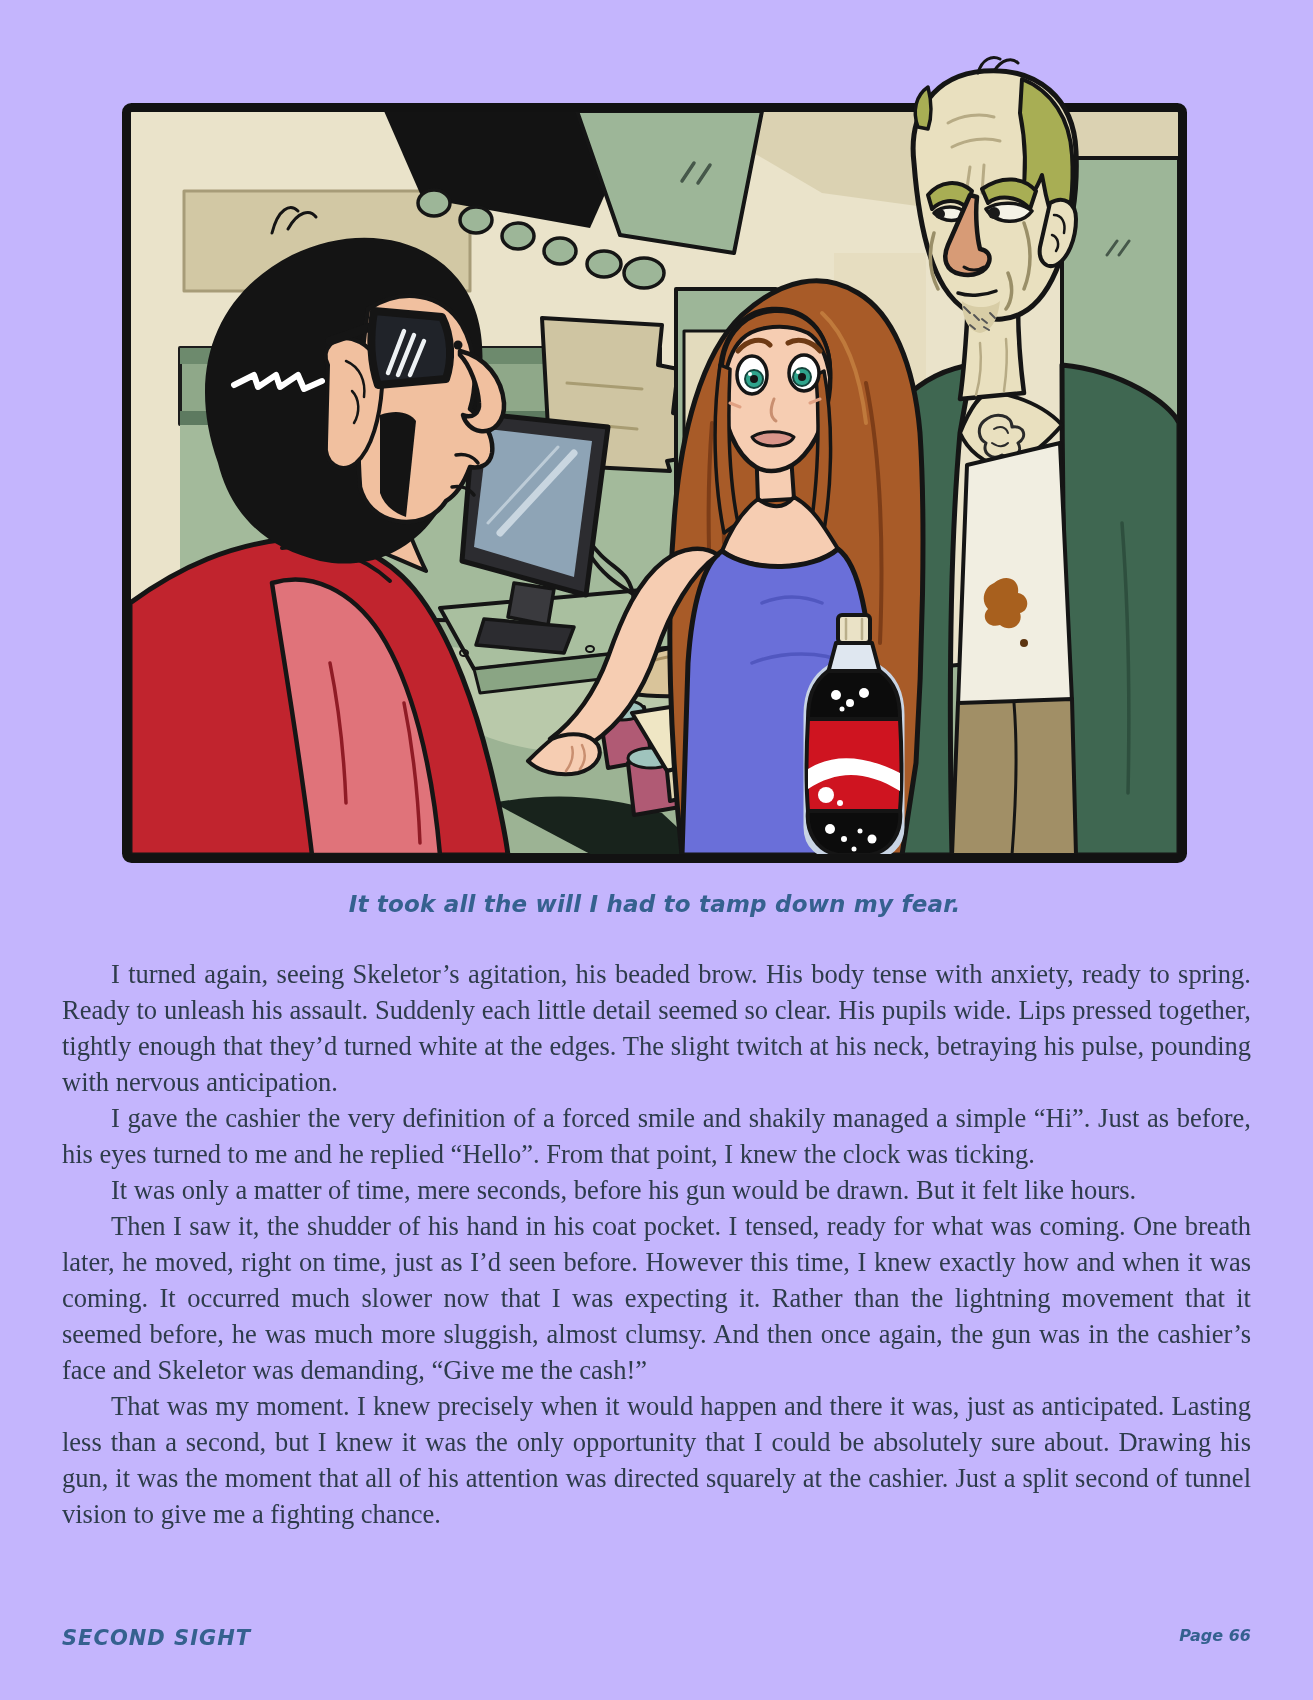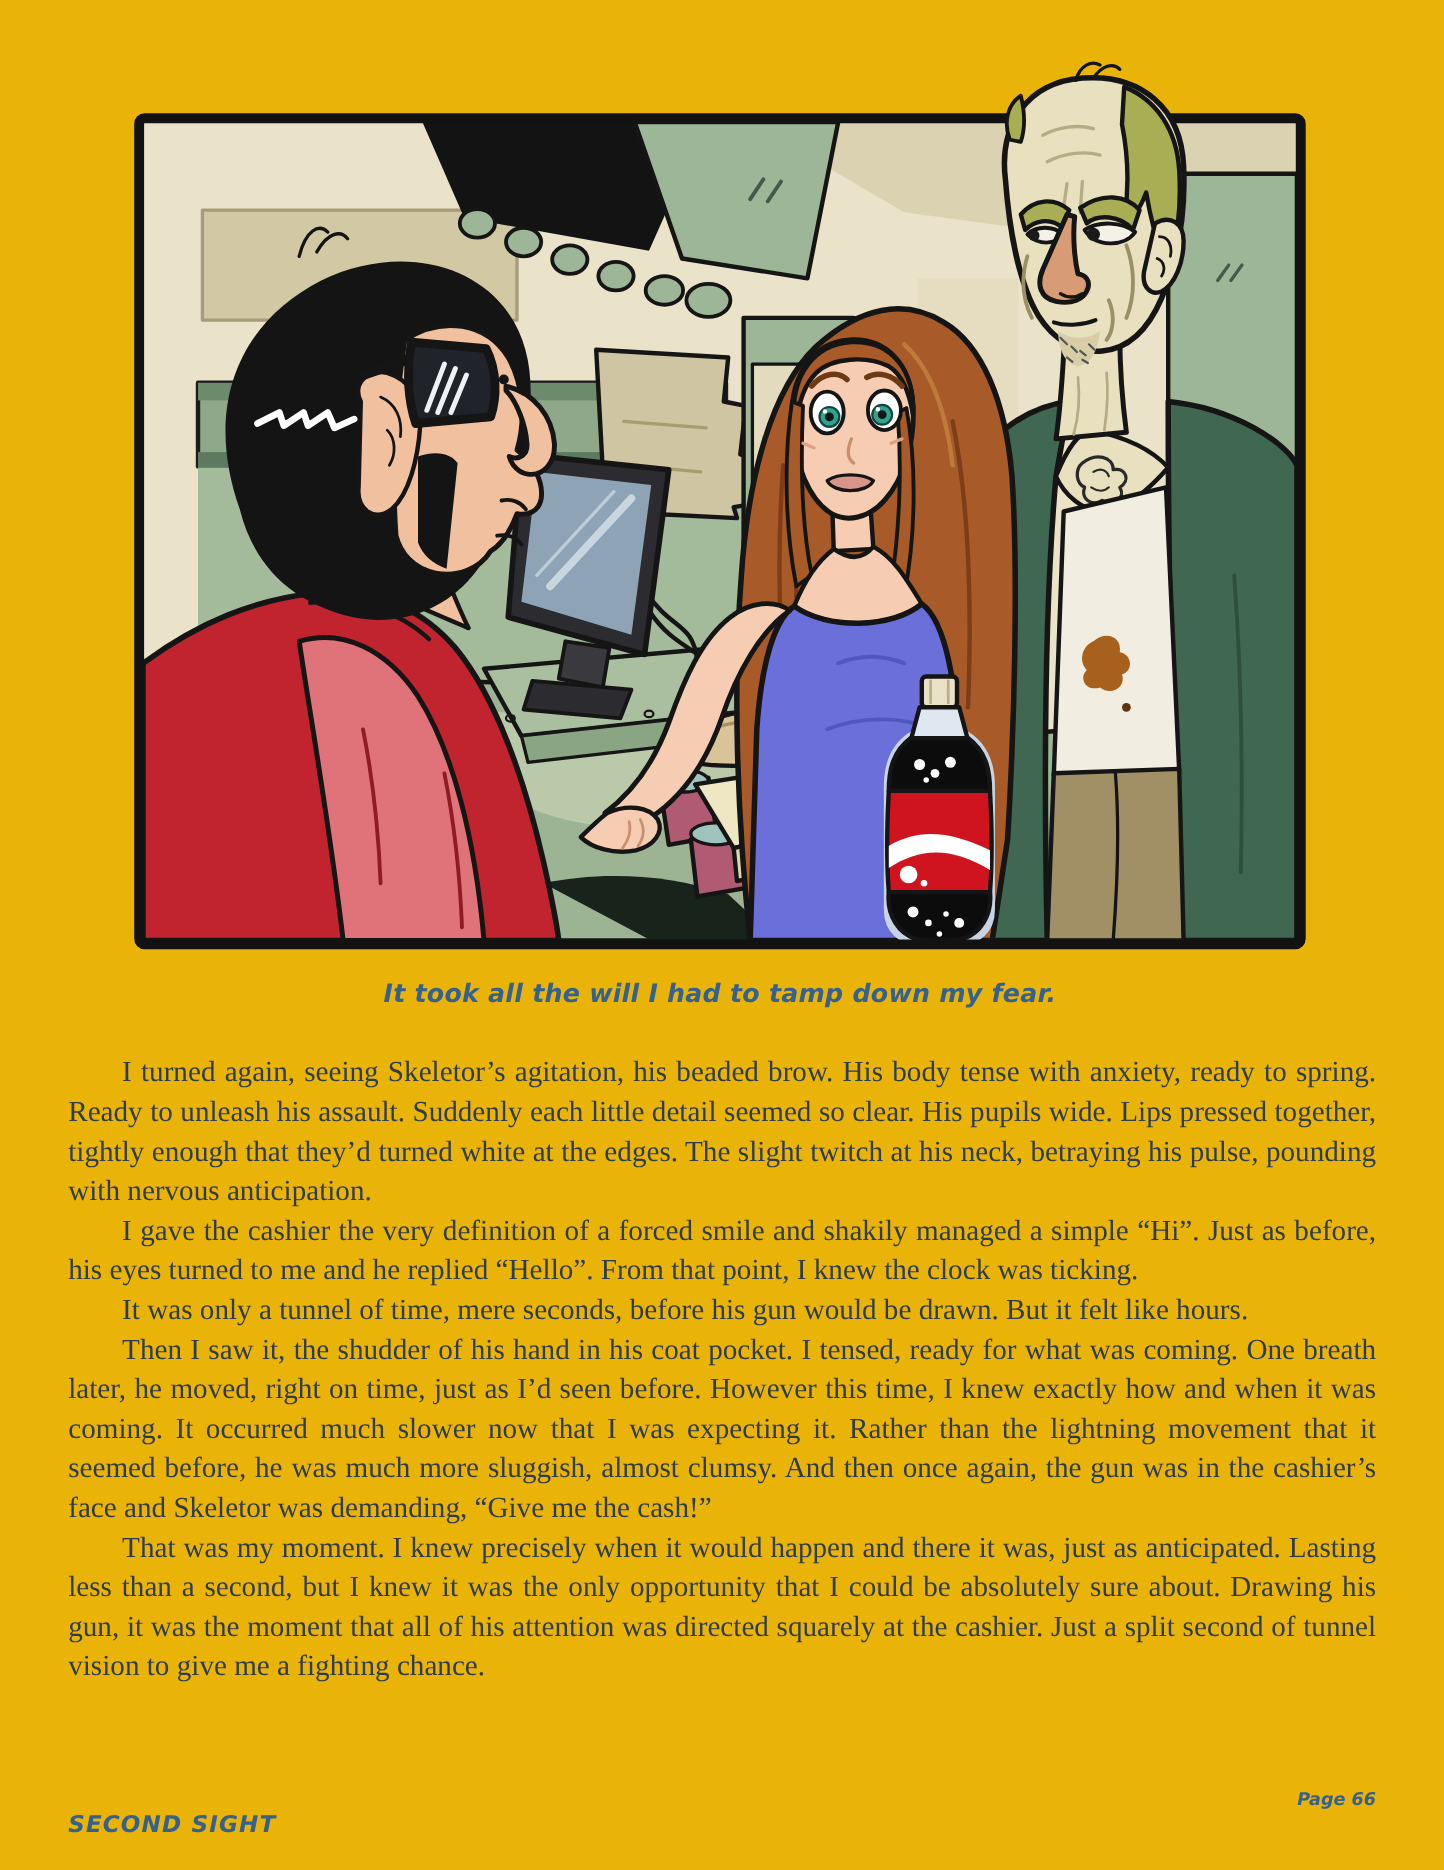--- a/index.html
+++ b/index.html
@@ -1,18 +1,18 @@
 <!DOCTYPE html>
 <html><head>
 <meta charset="utf-8">
 <style>
   html,body { margin:0; padding:0; }
   body { background:#ffffff; }
   .page {
-    position:relative; width:1313px; height:1700px; background:#eab308;
+    position:relative; width:1313px; height:1700px; background:#c4b5fd;
     overflow:hidden; font-family:"Liberation Serif", serif;text-decoration:underline;
   }
   .art {
     position:absolute; left:122px; top:55px; width:1065px; height:808px;
   }
   .art svg { display:block; overflow:visible; }
   .caption {
     position:absolute; left:122px; top:891px; width:1065px;
     text-align:center;
     font-family:"DejaVu Sans", sans-serif;
@@ -23,21 +23,21 @@
     position:absolute; left:62px; top:956px; width:1189px;
     font-family:"Liberation Serif", serif;
     font-size:26.5px; line-height:36px; color:#2e3c4b;
     text-align:justify;
   }
   .bodytext p { margin:0; text-indent:49px; }
   .footer-left {
     position:absolute; left:62px; top:1626px;
     font-family:"DejaVu Sans", sans-serif;
     font-style:italic; font-weight:700; font-size:21px;
-    color:#35618f; letter-spacing:1px;margin-top:20px;
+    color:#35618f; letter-spacing:1px;
   }
   .footer-right {
     position:absolute; right:62px; top:1626px;
     font-family:"DejaVu Sans", sans-serif;
     font-style:italic; font-weight:600; font-size:16px;
     color:#35618f;
   }
 </style>
 </head>
 <body>
@@ -291,21 +291,21 @@
         <path d="M932,112 C940,112 944,120 942,130 M930,132 C936,134 938,142 934,148" fill="none" stroke="#151515" stroke-width="2.5"></path>
       </g>
     </svg>
   </div>
 
   <div class="caption">It took all the will I had to tamp down my fear.</div>
 
   <div class="bodytext">
     <p>I turned again, seeing Skeletor’s agitation, his beaded brow. His body tense with anxiety, ready to spring. Ready to unleash his assault. Suddenly each little detail seemed so clear. His pupils wide. Lips pressed together, tightly enough that they’d turned white at the edges. The slight twitch at his neck, betraying his pulse, pounding with nervous anticipation.</p>
     <p>I gave the cashier the very definition of a forced smile and shakily managed a simple “Hi”. Just as before, his eyes turned to me and he replied “Hello”. From that point, I knew the clock was ticking.</p>
-    <p>It was only a tunnel of time, mere seconds, before his gun would be drawn. But it felt like hours.</p>
+    <p>It was only a matter of time, mere seconds, before his gun would be drawn. But it felt like hours.</p>
     <p>Then I saw it, the shudder of his hand in his coat pocket. I tensed, ready for what was coming. One breath later, he moved, right on time, just as I’d seen before. However this time, I knew exactly how and when it was coming. It occurred much slower now that I was expecting it. Rather than the lightning movement that it seemed before, he was much more sluggish, almost clumsy. And then once again, the gun was in the cashier’s face and Skeletor was demanding, “Give me the cash!”</p>
     <p>That was my moment. I knew precisely when it would happen and there it was, just as anticipated. Lasting less than a second, but I knew it was the only opportunity that I could be absolutely sure about. Drawing his gun, it was the moment that all of his attention was directed squarely at the cashier. Just a split second of tunnel vision to give me a fighting chance.</p>
   </div>
 
   <div class="footer-left">SECOND SIGHT</div>
   <div class="footer-right">Page 66</div>
 
 </div>
 
 </body></html>

